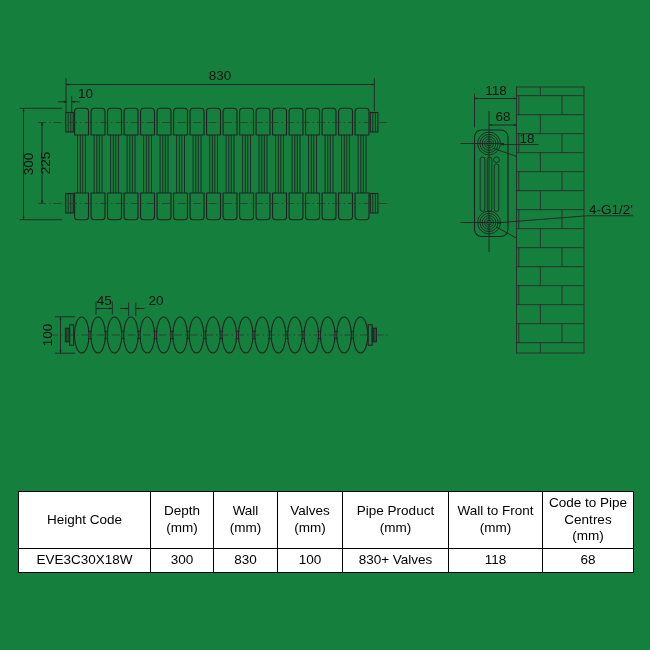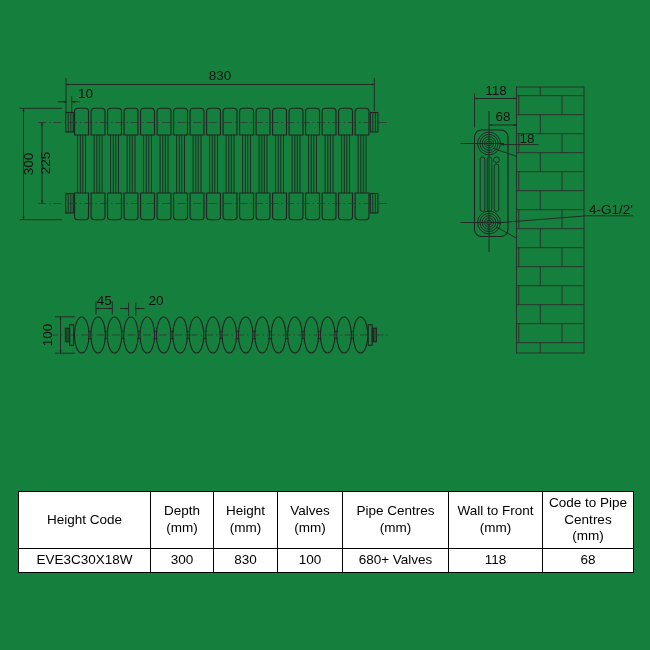--- a/index.html
+++ b/index.html
@@ -326,32 +326,32 @@
         <col style="width:64px">
       <col style="width:65px">
         <col style="width:106px">
         <col style="width:94px">
         <col style="width:91px">
     </colgroup>
     <thead>
       <tr>
         <th><span>Height Code</span></th>
         <th><span>Depth</span><br><span>(mm)</span></th>
-        <th><span>Height</span><br><span>(mm)</span></th>
+        <th><span>Wall</span><br><span>(mm)</span></th>
         <th><span>Valves</span><br><span>(mm)</span></th>
-        <th><span>Pipe Centres</span><br><span>(mm)</span></th>
+        <th><span>Pipe Product</span><br><span>(mm)</span></th>
         <th><span>Wall to Front</span><br><span>(mm)</span></th>
         <th><span>Code to Pipe Centres</span><br><span>(mm)</span></th>
       </tr>
     </thead>
     <tbody>
       <tr>
         <td>EVE3C30X18W</td>
         <td>300</td>
         <td>830</td>
         <td>100</td>
-        <td>680+ Valves</td>
+        <td>830+ Valves</td>
         <td>118</td>
         <td>68</td>
       </tr>
     </tbody>
   </table>
 </div>
 
 </body></html>

